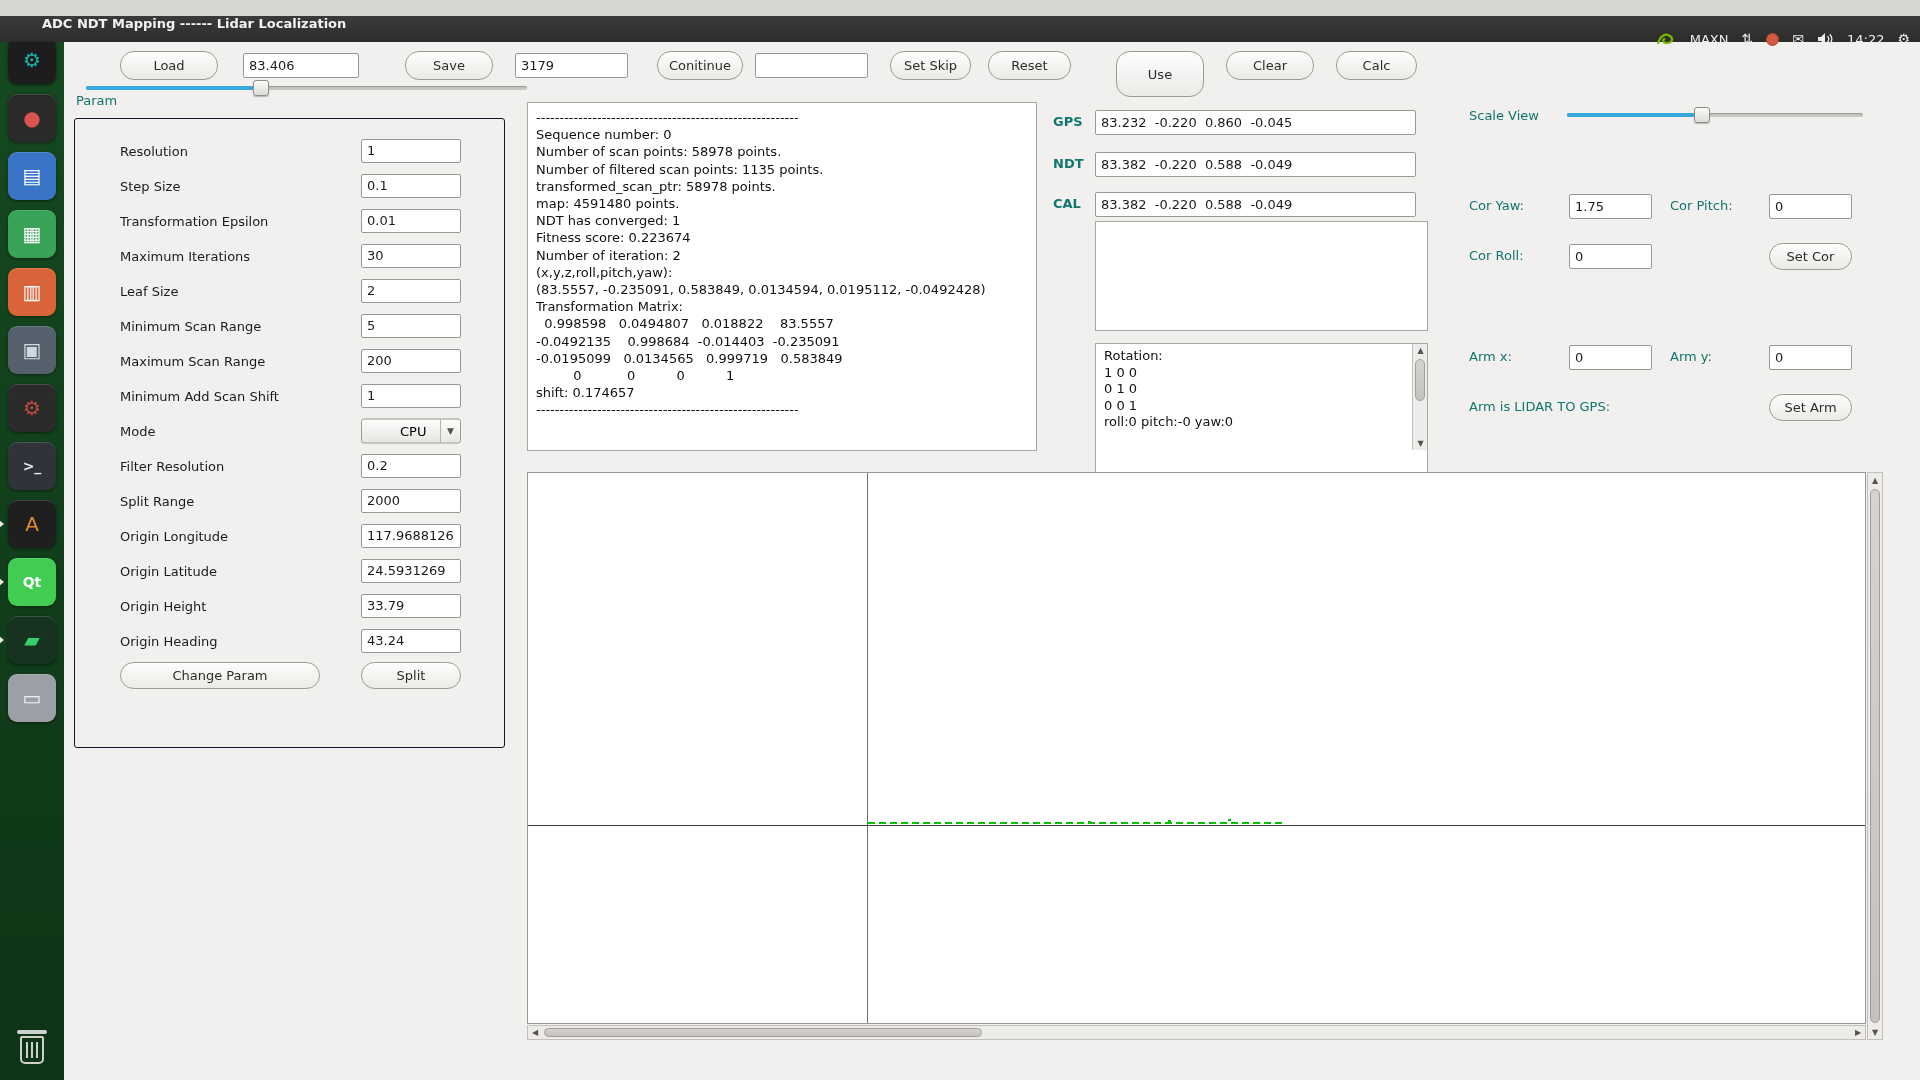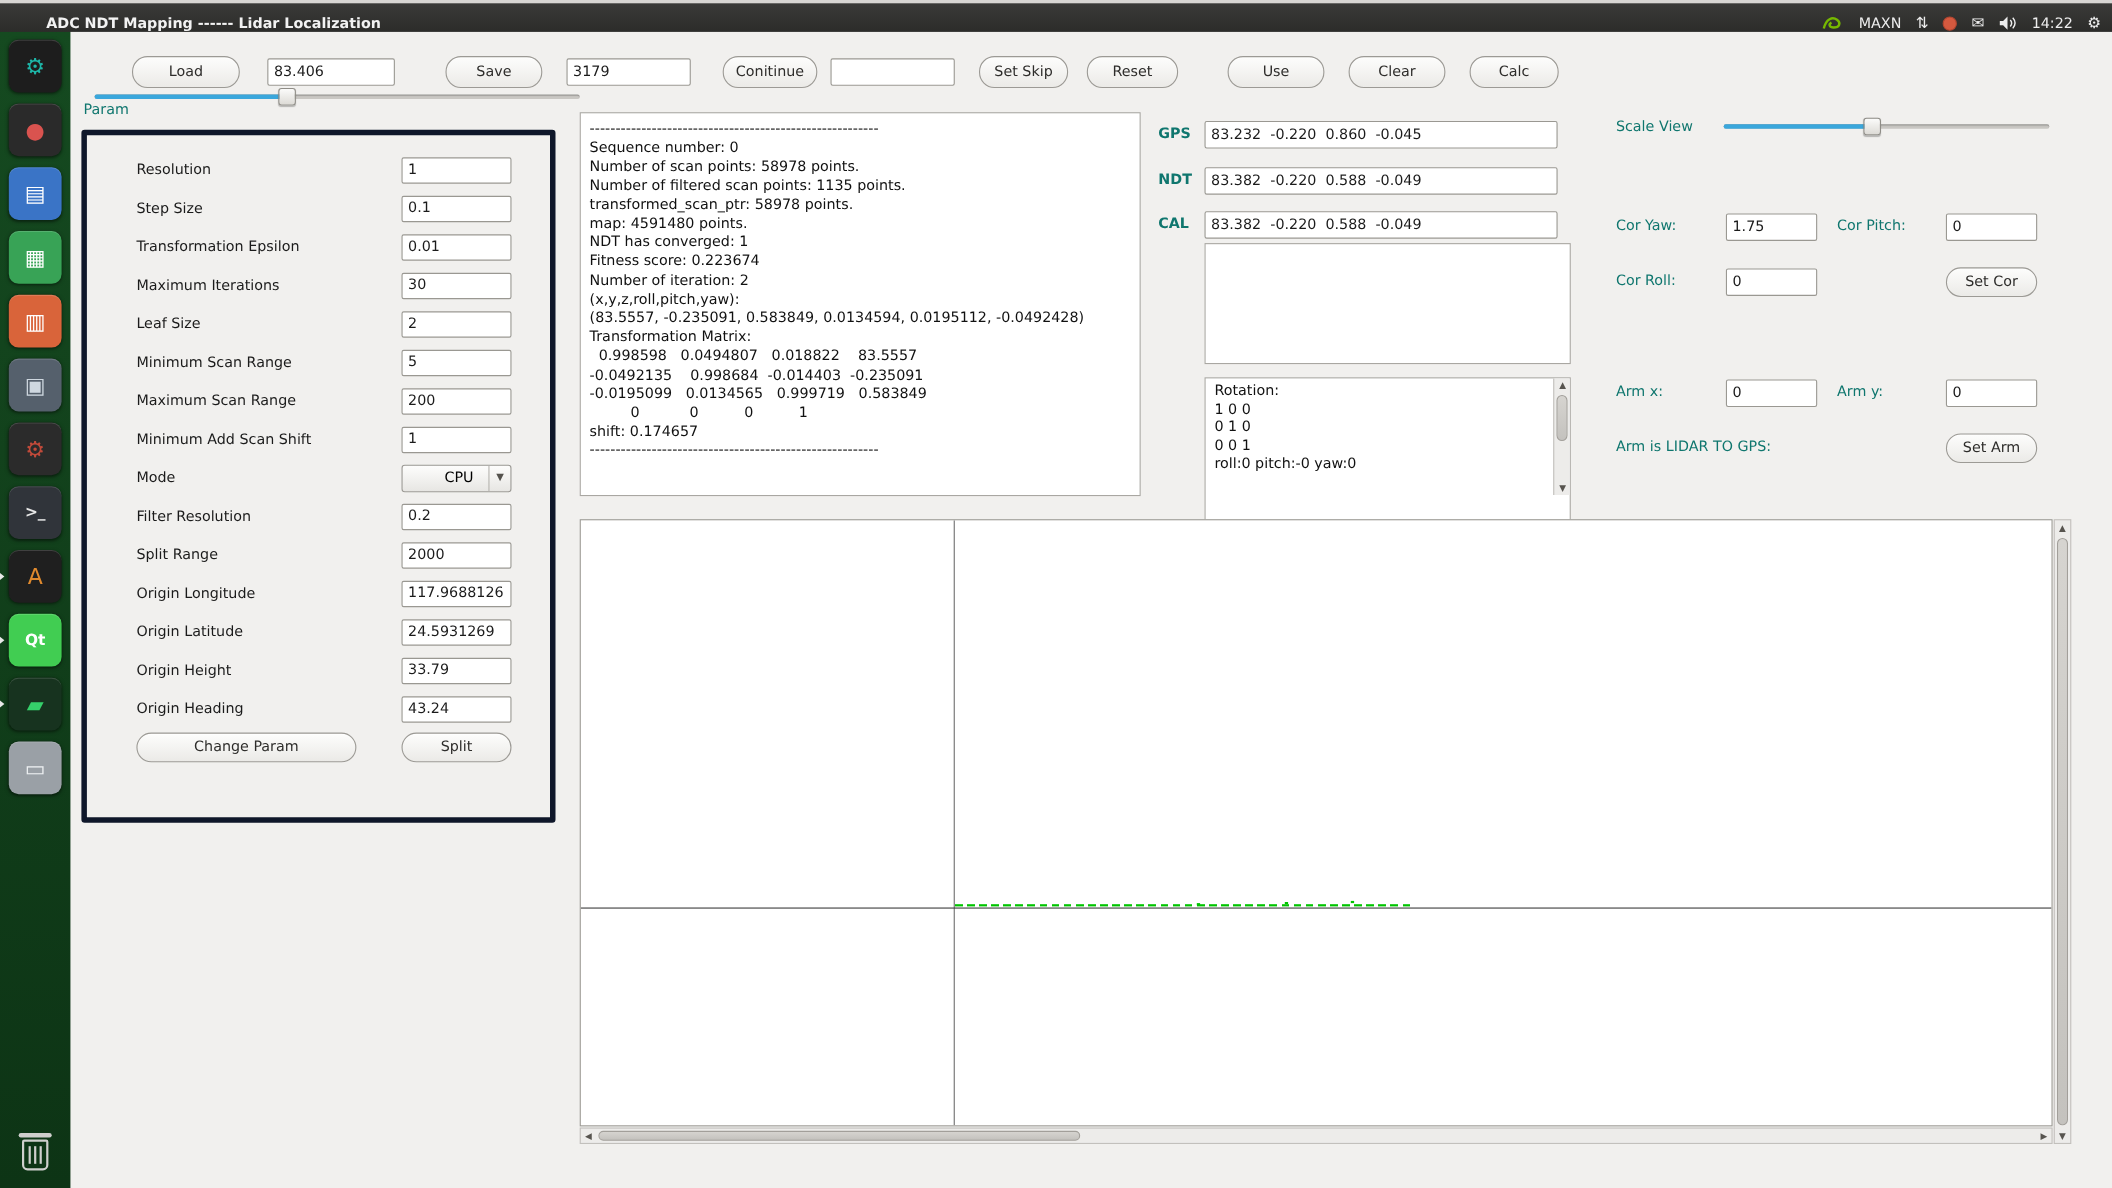--- a/index.html
+++ b/index.html
@@ -1,22 +1,22 @@
 <!DOCTYPE html>
 <html><head>
 <meta charset="utf-8">
 <style>
   * { box-sizing: border-box; margin: 0; padding: 0; }
   html,body { width:1920px; height:1080px; overflow:hidden; background:#d8d6d3;
               font-family:"DejaVu Sans", sans-serif; }
 
   
-  .topbar { position:absolute; left:0; top:3px; width:1920px; height:26px;
+  .topbar { position:absolute; left:0; top:16px; width:1920px; height:26px;
             background:linear-gradient(#3a3a38,#2c2c2a); color:#fff;
-            display:flex; align-items:flex-end; z-index:50; }
+            display:flex; align-items:flex-start; z-index:50;flex-direction:column; }
   .topbar-title { margin-left:42px; font-size:13px; font-weight:bold; color:#f2f2f2; }
   .tray { margin-left:auto; display:flex; align-items:center; gap:13px; padding-right:10px; }
   .tray-item { font-size:13px; color:#eee; display:flex; align-items:center; }
   .tray-dot { width:13px; height:13px; border-radius:50%; background:#d4593f; border:1px solid #b34630; }
   .tray-glyph { font-size:14px; }
 
   
   .dock { position:absolute; left:0; top:26px; width:64px; height:1054px;
           background:linear-gradient(180deg,#154a20,#0d3415); z-index:40; }
   .dock-item { position:absolute; left:8px; width:48px; height:48px; border-radius:9px;
@@ -47,21 +47,21 @@
 
   
   .slider-groove { position:absolute; height:4px; border-radius:2px; background:#c9c7c3;
                    box-shadow:inset 0 1px 1px rgba(0,0,0,.25); }
   .slider-fill { position:absolute; left:0; top:0; height:4px; border-radius:2px; background:#3aa7dc; }
   .slider-handle { position:absolute; width:16px; height:16px; border-radius:3px;
                    background:linear-gradient(#fbfbfa,#dddbd6); border:1px solid #8f8d87;
                    box-shadow:0 1px 1px rgba(0,0,0,.25); }
 
   
-  .groupbox { position:absolute; border:5px solid #0f172a; border-radius:3px; background:#f1f0ee; }
+  .groupbox { position:absolute; border:1px solid #0f172a; border-radius:3px; background:#f1f0ee; }
   .param-row { position:relative; height:35px; }
   .param-label { position:absolute; left:45px; top:50%; transform:translateY(-50%);
                  font-size:13px; color:#1b1b1b; white-space:nowrap; }
   .param-input { position:absolute; left:286px; top:50%; transform:translateY(-50%);
                  width:100px; height:24px; }
   .combo { position:absolute; left:286px; top:50%; transform:translateY(-50%);
            width:100px; height:25px; background:linear-gradient(#fdfdfc,#e7e6e3);
            border:1px solid #9c9a95; border-radius:3px; display:flex; align-items:center; }
   .combo-text { flex:1; padding-left:6px; font-size:13px;margin-left:32px; }
   .combo-arrow { width:20px; border-left:1px solid #b5b3ae; height:100%;
@@ -165,21 +165,21 @@
 <div class="win">
 
   <div class="btn" style="left:56px;  top:25px; width:98px;  height:29px">Load</div>
   <input class="tf" style="left: 179px; top: 27px; width: 116px; height: 25px;" value="83.406">
   <div class="btn" style="left:341px; top:25px; width:88px;  height:29px">Save</div>
   <input class="tf" style="left: 451px; top: 27px; width: 113px; height: 25px;" value="3179">
   <div class="btn" style="left:593px; top:25px; width:86px;  height:29px">Conitinue</div>
   <input class="tf" style="left: 691px; top: 27px; width: 113px; height: 25px;" value="">
   <div class="btn" style="left:826px; top:25px; width:81px;  height:29px">Set Skip</div>
   <div class="btn" style="left:924px; top:25px; width:83px;  height:29px">Reset</div>
-  <div class="btn" style="left:1052px;top:25px; width:88px;  height:29px">Use</div>
+  <div class="btn" style="left:1052px;top:25px; width:88px;  height:46px">Use</div>
   <div class="btn" style="left:1162px;top:25px; width:88px;  height:29px">Clear</div>
   <div class="btn" style="left:1272px;top:25px; width:81px;  height:29px">Calc</div>
 
   <div class="slider-groove" style="left:22px; top:60px; width:441px">
     <div class="slider-fill" style="width:175px"></div>
   </div>
   <div class="slider-handle" style="left:189px; top:54px"></div>
 
   <div class="lbl" style="left:12px; top:67px">Param</div>
   <div class="groupbox" style="left:10px; top:92px; width:431px; height:630px; padding-top:14px">

